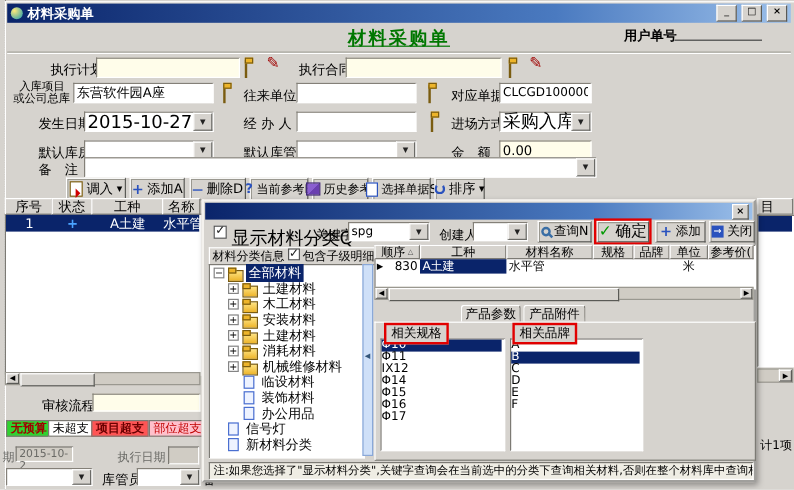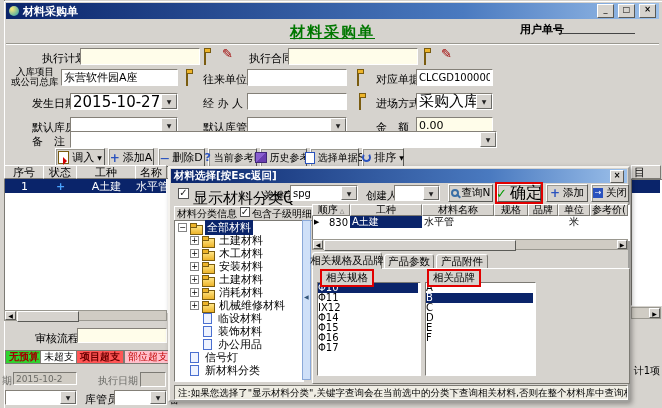--- a/index.html
+++ b/index.html
@@ -223,21 +223,21 @@
   <input class="fld" style="left: 77px; top: 328px; width: 90px; height: 15px;" value="">
 
   
   <div class="badge" style="left:5px;top:350px;background:#2fd32f;color:#a00000;font-weight:bold">无预算</div>
   <div class="badge s" style="left:40px;top:350px;background:#fff">未超支</div>
   <div class="badge" style="left:76px;top:350px;background:#ff5555;color:#6a0000;font-weight:bold">项目超支</div>
   <div class="badge" style="left:124px;top:350px;background:#ffc0cb;color:#c00000">部位超支</div>
 
   
   <div class="abs dim" style="left:2px;top:374px;font-size:10px">期</div>
-  <div class="abs s dim" style="left:13px;top:372px;width:64px;height:13px;background:#d0ccc4;font-size:9px;padding:1px 2px;box-sizing:border-box">2015-10-2</div>
+  <div class="abs s dim" style="left:13px;top:372px;width:48px;height:13px;background:#d0ccc4;font-size:9px;padding:1px 2px;box-sizing:border-box">2015-10-2</div>
   <div class="abs dim" style="left:98px;top:374px;font-size:10px">执行日期</div>
   <div class="abs s" style="left:140px;top:372px;width:24px;height:13px;background:#d0ccc4"></div>
 
   
   <div class="combo" style="left:5px;top:390px;width:72px;height:15px">
     <span class="cv"></span>
       <span class="darr"></span>
   </div>
   <div class="lbl" style="left:85px;top:392px">库管员</div>
   <div class="combo" style="left:114px;top:390px;width:53px;height:15px">
@@ -253,42 +253,41 @@
   <div class="scroll" style="left:631px;top:307px;width:30px;height:12px">
     <span class="sbtn" style="right:0;top:0;width:11px;height:10px">▶</span>
   </div>
   <div class="abs" style="left:630px;top:364px;width:30px;font-size:10px;text-align:right">计1项</div>
 
   
   <div class="abs" style="left:168px;top:166px;width:462px;height:236px;background:#d6d3ce;
        border:2px outset #f4f2ee;box-sizing:border-box;box-shadow:2px 2px 5px rgba(0,0,0,.35);z-index:5">
 
     <div class="tbar" style="left:1px;top:1px;width:456px;height:14px">
-      <span class="cap" style="font-size:10.5px">材料选择[按Esc返回]</span>
       <span style="flex:1"></span>
       <span class="wbtn cls" style="width:12px;height:11px;line-height:9px"></span>
     </div>
 
     <div class="cb on" style="left:8px;top:20px"></div>
     <div class="lbl" style="left:23px;top:21px;font-size:15px">显示材料分类Q</div>
     <div class="lbl" style="left:93px;top:21px;font-size:10.5px">关键字K</div>
     <div class="combo" style="left:120px;top:17px;width:68px;height:16px">
       <span class="cv" style="font-size:10px">spg</span>
       <span class="darr"></span>
     </div>
     <div class="lbl" style="left:196px;top:21px;font-size:10.5px">创建人</div>
     <div class="combo" style="left:224px;top:17px;width:46px;height:16px">
       <span class="cv"></span>
       <span class="darr"></span>
     </div>
     <div class="btn" style="left:278px;top:16px;width:45px;height:18px;font-size:10.5px">
       <span class="ic-lens"></span>
       <span>查询N</span>
     </div>
-    <div class="btn redring" style="left:327px;top:16px;width:44px;height:18px;font-size:16px">
+    <div class="btn redring" style="left:327px;top:16px;width:44px;height:18px;font-size:13px">
       <span class="ic-check"></span>
       <span>确定</span>
     </div>
     <div class="btn" style="left:376px;top:16px;width:42px;height:18px;font-size:10.5px">
       <span class="ic-plus"></span>
       <span>添加</span>
     </div>
     <div class="btn" style="left:421px;top:16px;width:38px;height:18px;font-size:10.5px">
       <span class="ic-exit"></span>
       <span>关闭</span>
@@ -385,21 +384,20 @@
       <span class="cell" style="left:388px;top:48px;width:32px;height:12px;font-size:10px;justify-content:center">米</span>
       <span class="cell" style="left:420px;top:48px;width:38px;height:12px;font-size:10px"></span>
     </div>
 
     <div class="scroll" style="left:142px;top:71px;width:316px;height:11px">
       <span class="sbtn" style="left:0;top:0;width:10px;height:9px">◀</span>
       <span class="thumb" style="left:11px;top:0;width:190px;height:9px"></span>
       <span class="sbtn" style="right:0;top:0;width:10px;height:9px">▶</span>
     </div>
 
-    <div class="tab" style="left:142px;top:84px;width:70px;height:17px;z-index:2">相关规格及品牌</div>
     <div class="tab" style="left:214px;top:86px;width:50px;height:15px">产品参数</div>
     <div class="tab" style="left:266px;top:86px;width:52px;height:15px">产品附件</div>
 
     <div class="abs r" style="left:142px;top:100px;width:316px;height:114px;background:#d6d3ce"></div>
 
     <div class="rlabel" style="left:150px;top:101px">相关规格</div>
     <div class="abs s white" style="left:147px;top:114px;width:102px;height:92px"></div>
     <div class="liitem nav" style="left:148px;top:115px;width:100px">Φ10</div>
     <div class="liitem" style="left:148px;top:125px;width:100px">Φ11</div>
     <div class="liitem" style="left:148px;top:135px;width:100px">IX12</div>

